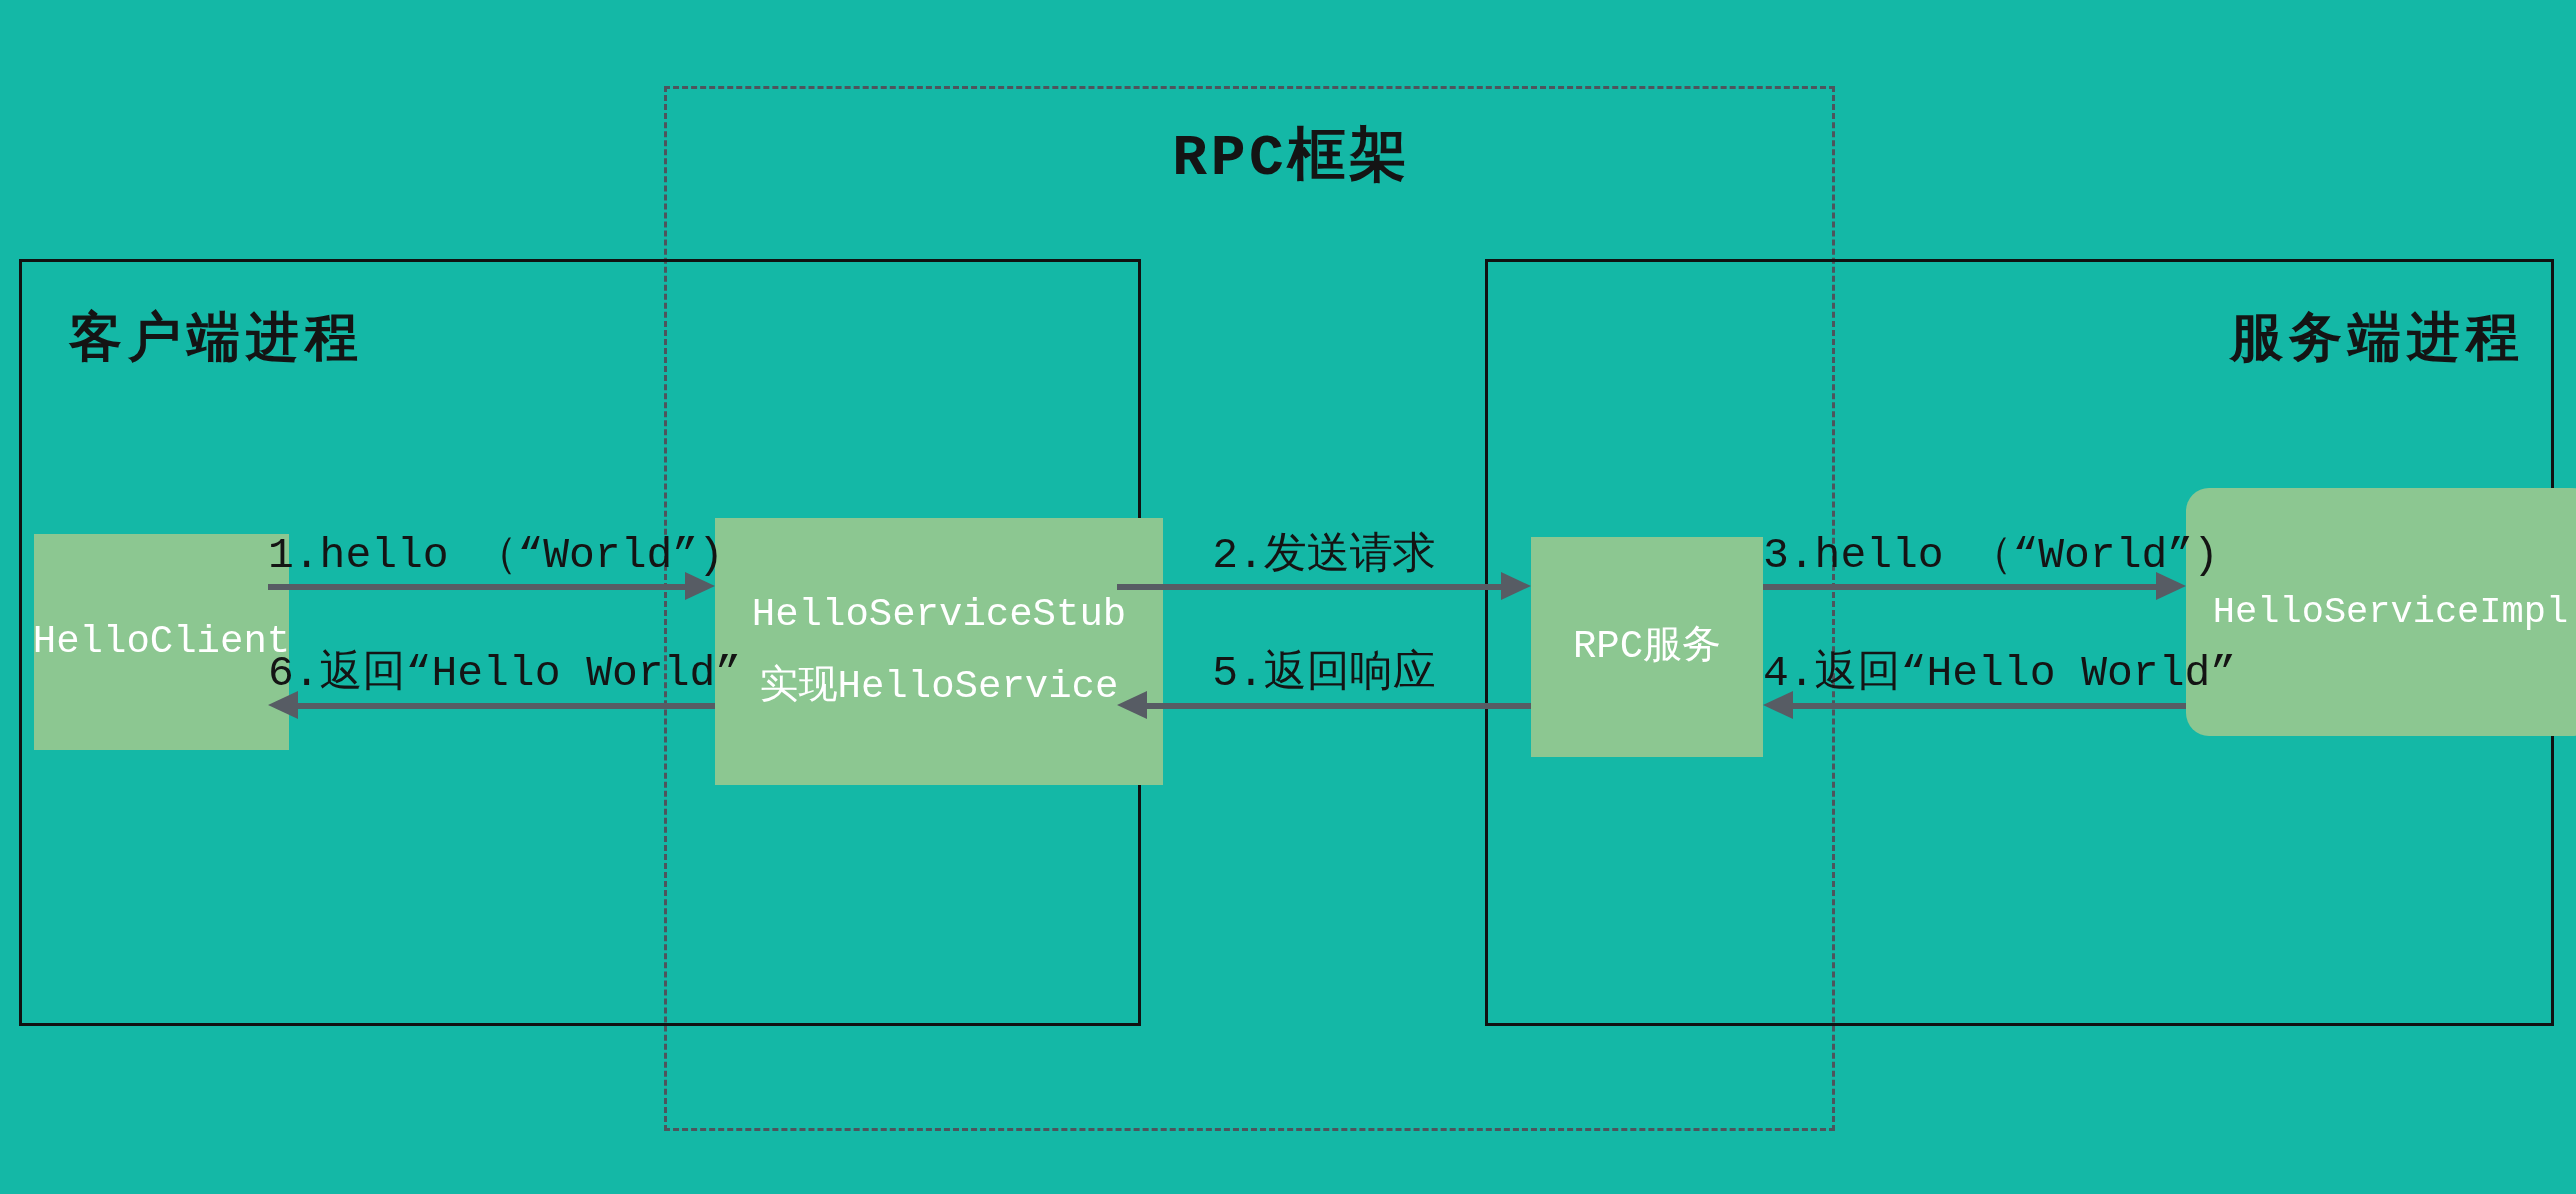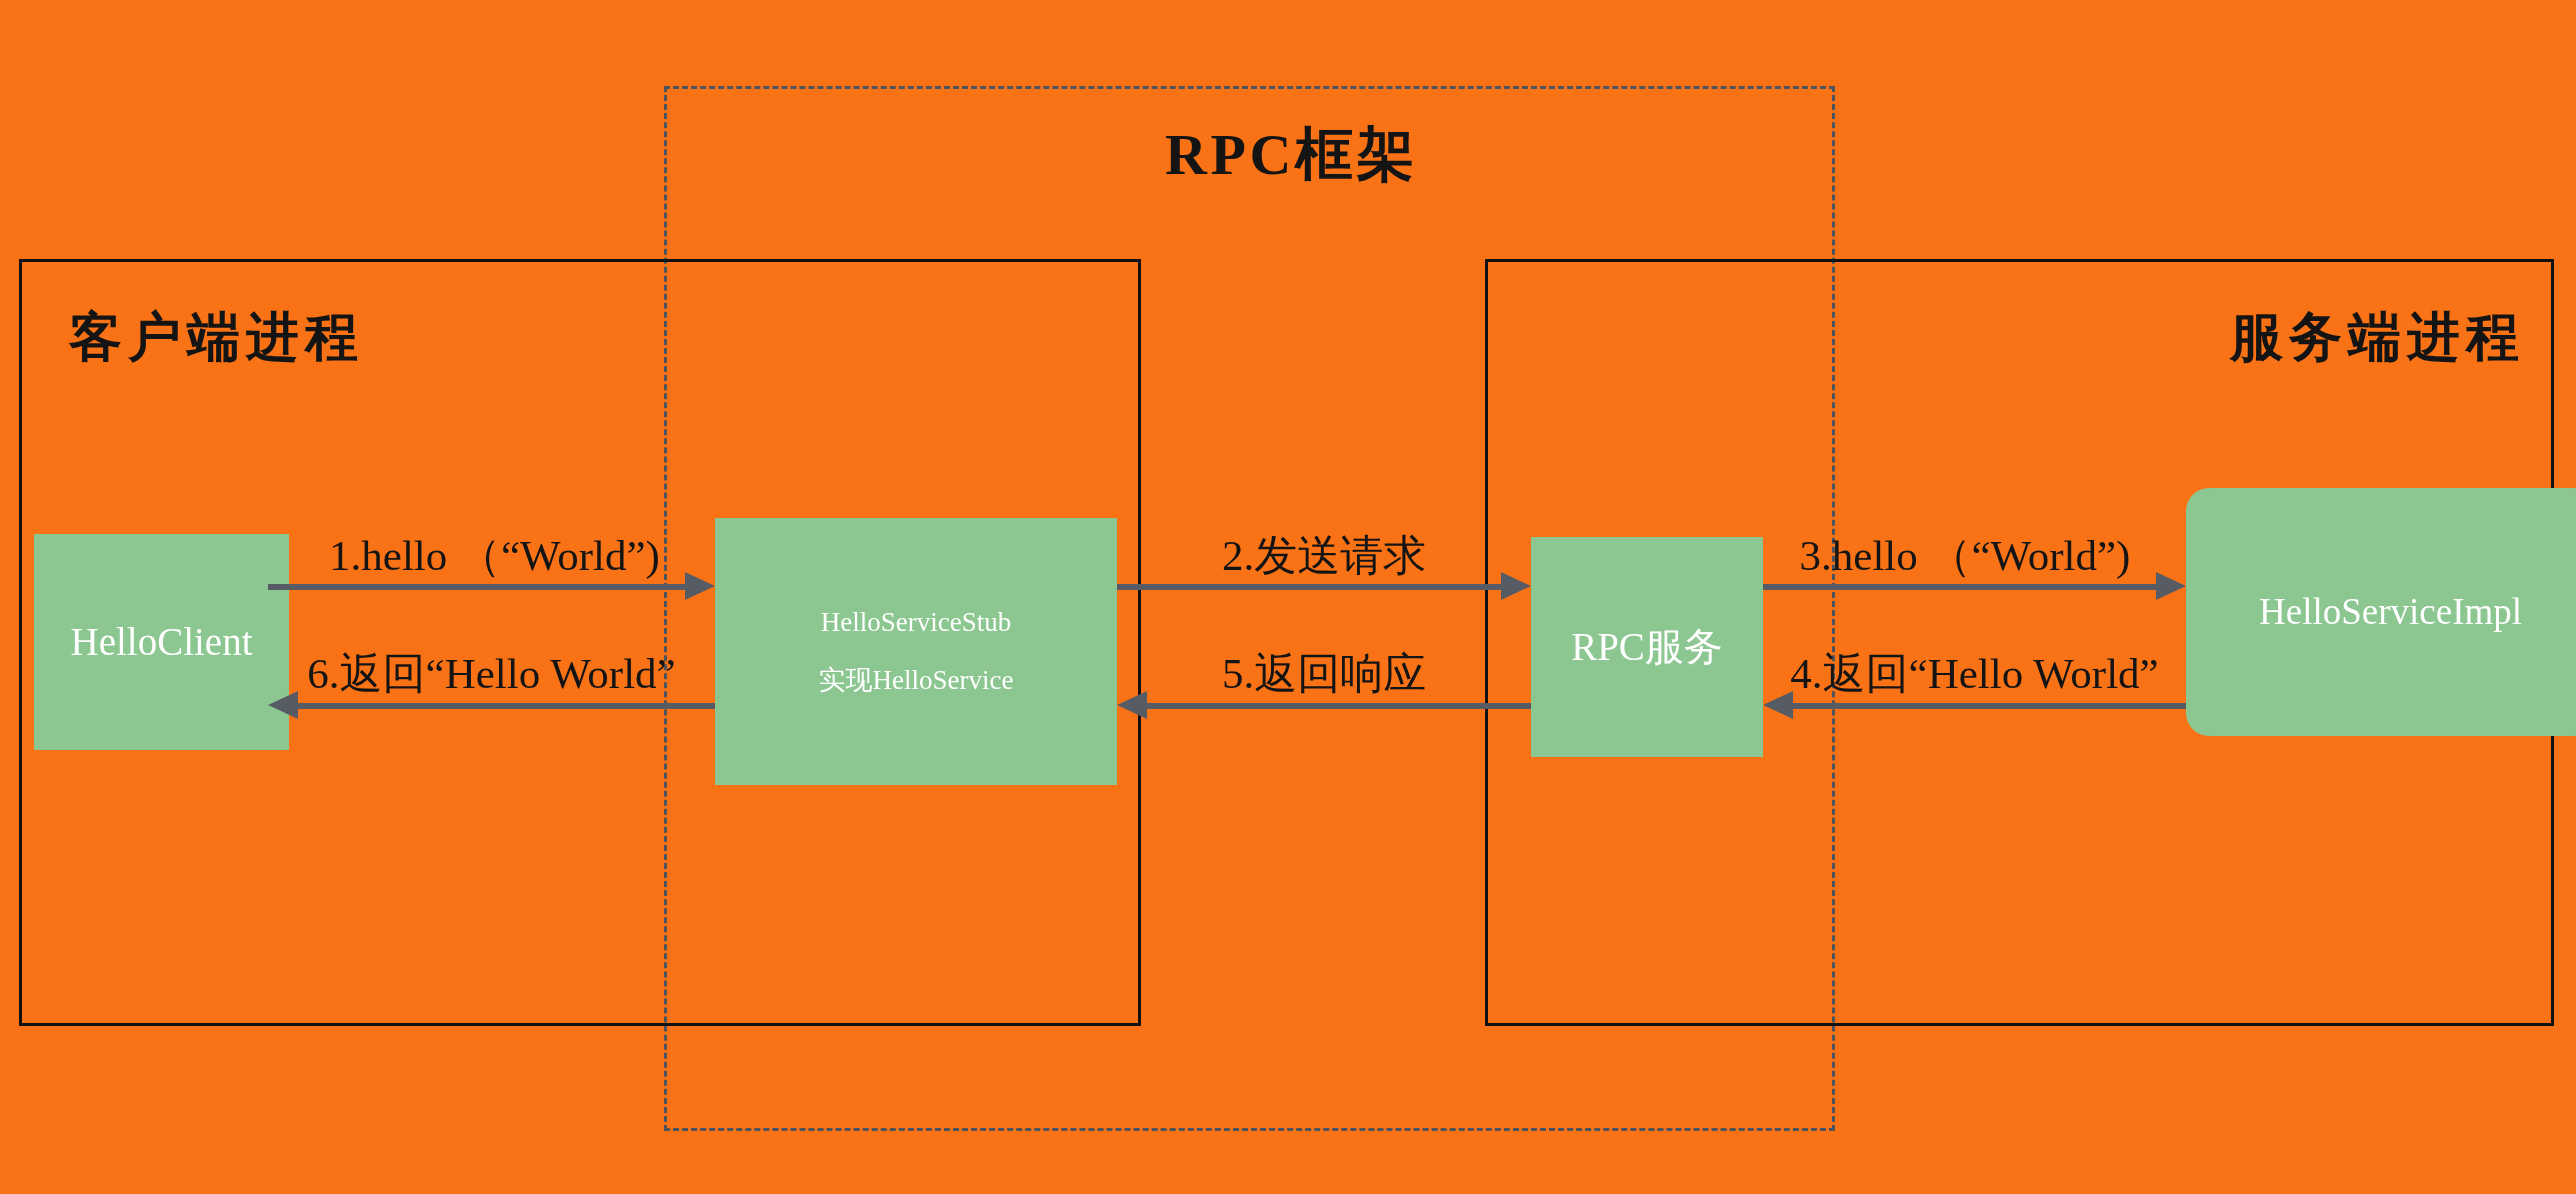--- a/index.html
+++ b/index.html
@@ -4,23 +4,23 @@
 <style>
   html, body {
     margin: 0;
     padding: 0;
     background: #ffffff;
   }
   .canvas {
     position: relative;
     width: 2576px;
     height: 1194px;
-    background: #f97316;
+    background: #14b8a6;
     overflow: hidden;
-    font-family: Liberation Serif, serif;
+    font-family: Liberation Mono, monospace;
   }
 
   
   .dashed-box {
     position: absolute;
     left: 664px; top: 86px;
     width: 1171px; height: 1045px;
     border: 3.6px dashed #4e545c;
     box-sizing: border-box;
     z-index: 1;
@@ -63,21 +63,21 @@
     color: #ffffff;
     display: flex;
     flex-direction: column;
     align-items: center;
     justify-content: center;
     text-align: center;
     z-index: 3;
     line-height: 1.15;
   }
   .node.hello-client { left: 34px;   top: 534px; width: 255px; height: 216px; font-size: 39px; }
-  .node.stub         { left: 715px; top: 518px; width: 402px; height: 267px; font-size: 27px; row-gap: 28px; gap: 27px; }
+  .node.stub         { left: 715px; top: 518px; width: 448px; height: 267px; font-size: 39px; row-gap: 28px; gap: 27px; }
   .node.rpc          { left: 1531px; top: 537px; width: 232px; height: 220px; font-size: 39px; }
   .node.impl         { left: 2186px; top: 488px; width: 409px; height: 248px; font-size: 37px; border-radius: 23px; }
 
   
   .arrow {
     position: absolute;
     height: 29px;
     z-index: 4;
   }
   .arrow .shaft {

